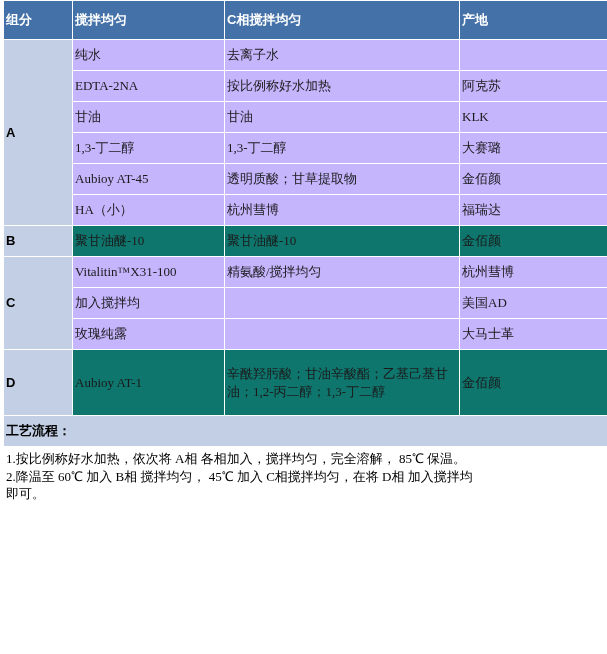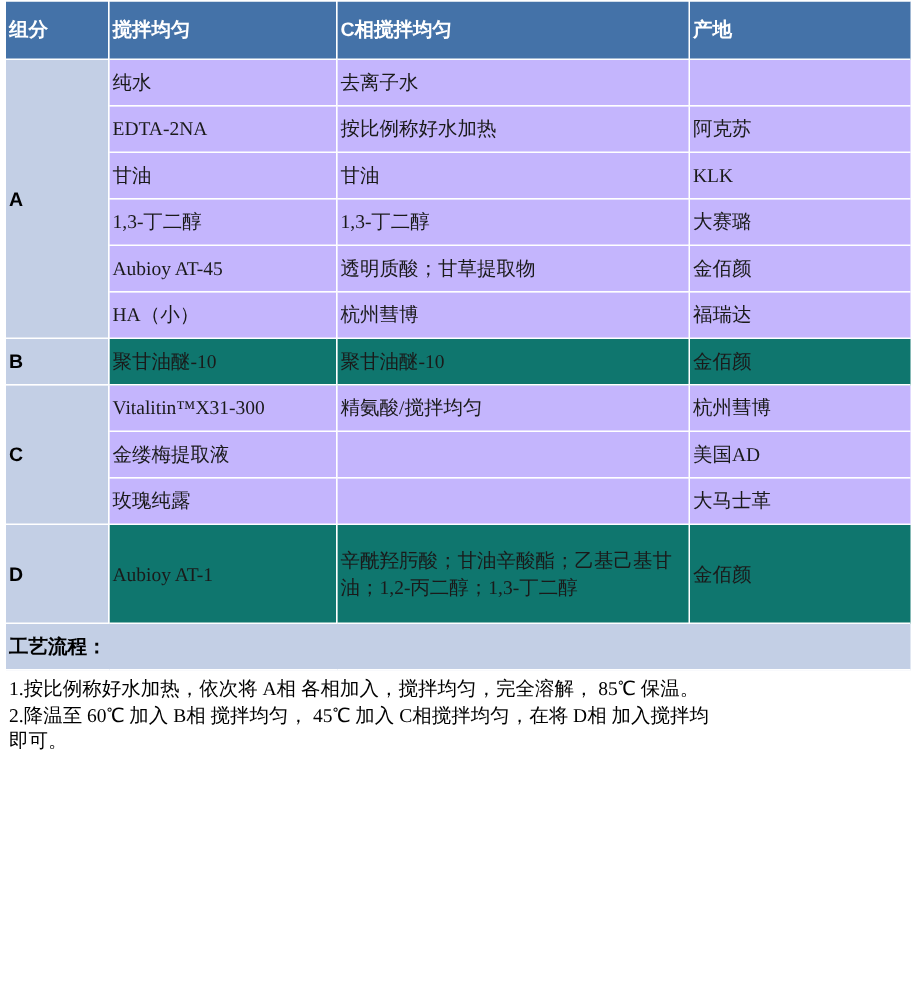--- a/index.html
+++ b/index.html
@@ -164,26 +164,26 @@
 
       <tr>
         <td class="phase-cell">B</td>
         <td class="cell-b">聚甘油醚-10</td>
         <td class="cell-b">聚甘油醚-10</td>
         <td class="cell-b">金佰颜</td>
       </tr>
 
       <tr>
         <td class="phase-cell" rowspan="3">C</td>
-        <td class="cell-a">Vitalitin™X31-300</td>
+        <td class="cell-a">Vitalitin™X31-100</td>
         <td class="cell-a">精氨酸/搅拌均匀</td>
         <td class="cell-a">杭州彗博</td>
       </tr>
       <tr>
-        <td class="cell-a">金缕梅提取液</td>
+        <td class="cell-a">加入搅拌均</td>
         <td class="cell-a"></td>
         <td class="cell-a">美国AD</td>
       </tr>
       <tr>
         <td class="cell-a">玫瑰纯露</td>
         <td class="cell-a"></td>
         <td class="cell-a">大马士革</td>
       </tr>
 
       <tr style="height:66px">

